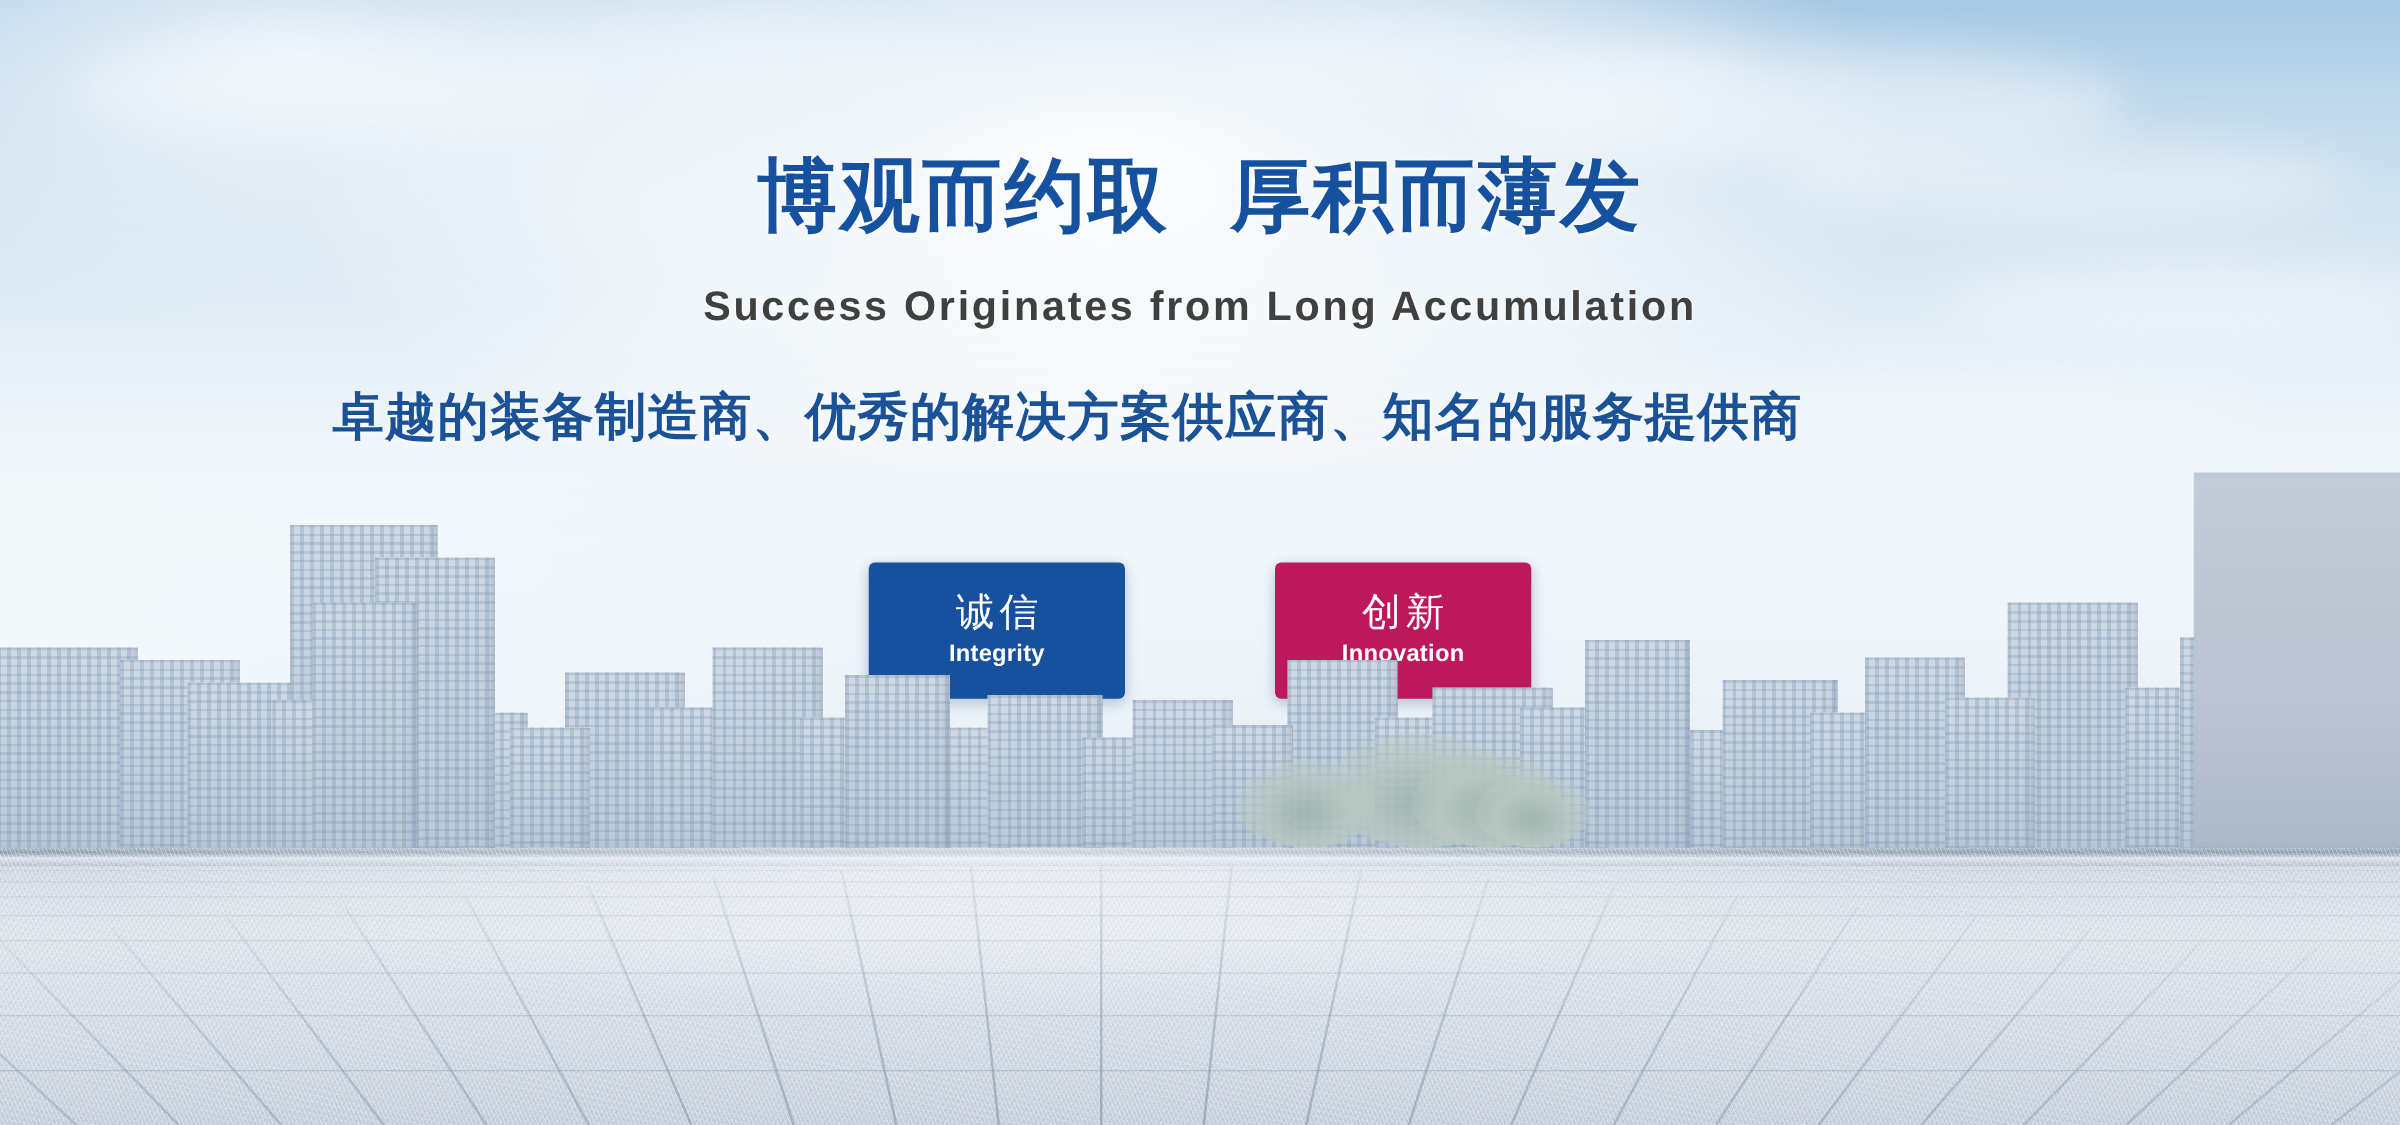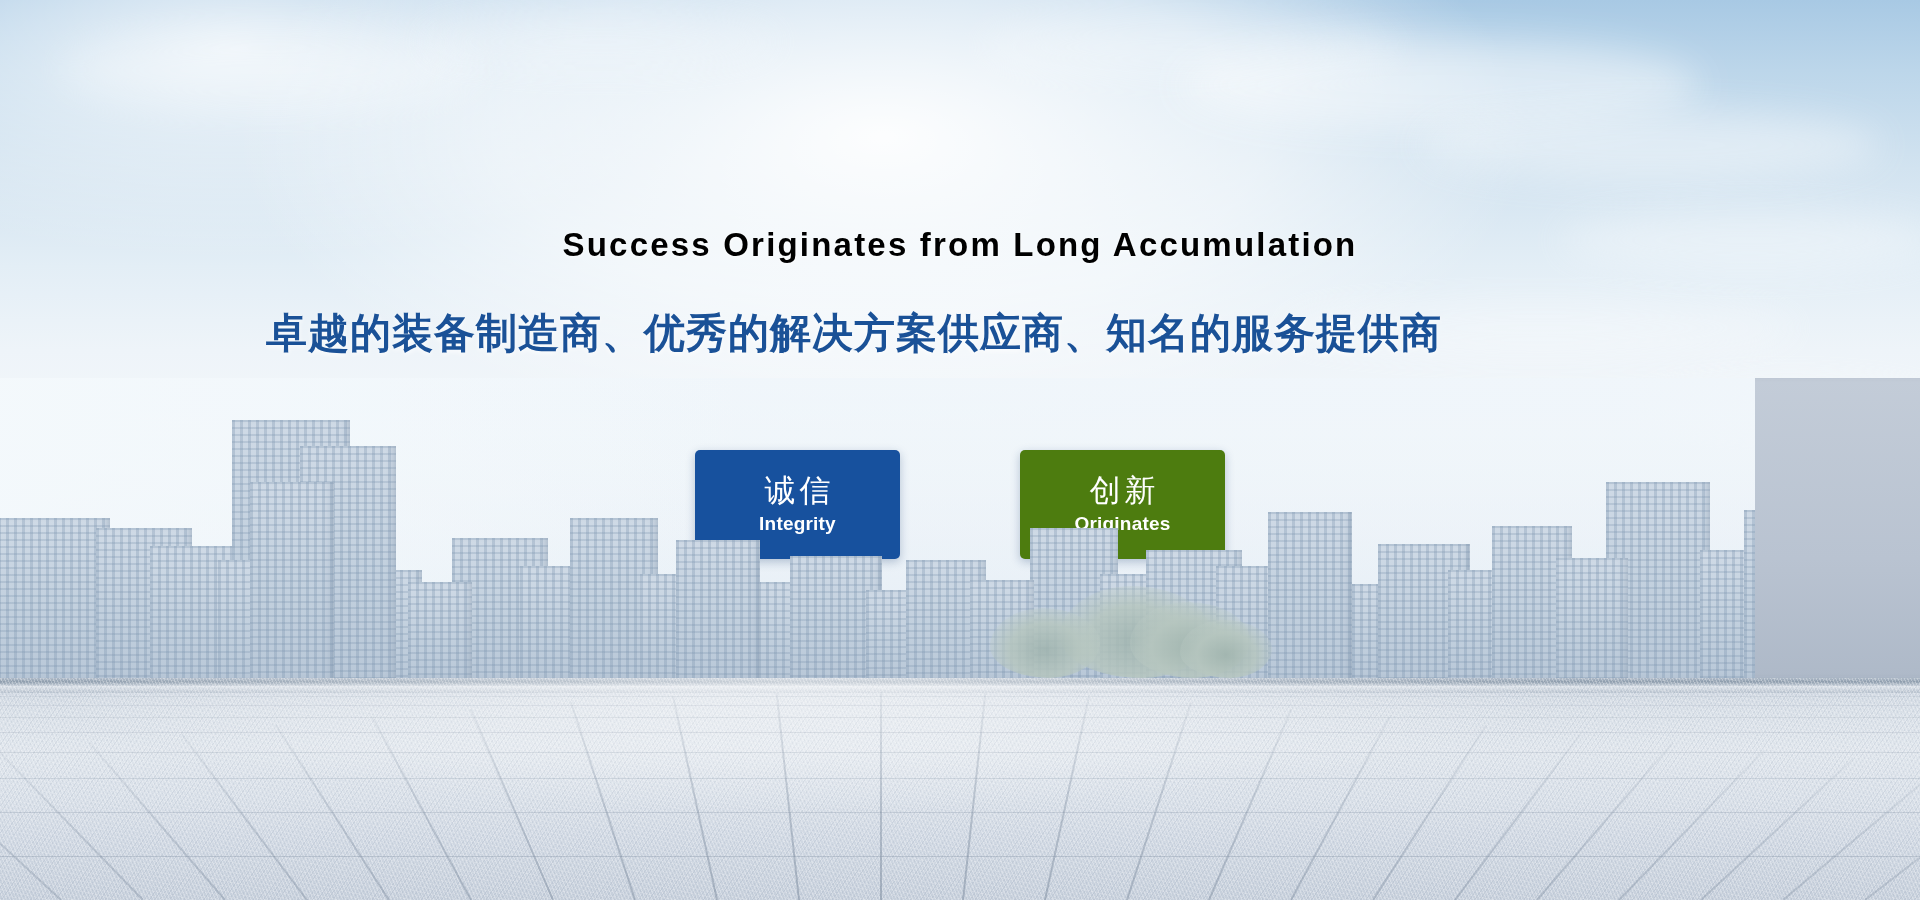--- a/index.html
+++ b/index.html
@@ -140,21 +140,21 @@
     font-size:64px;line-height:1;font-weight:700;
     color:#16519f;
     letter-spacing:2px;
     text-shadow:0 2px 5px rgba(255,255,255,.85), 0 0 2px rgba(255,255,255,.9);
     font-family:"DejaVu Sans","Liberation Sans",sans-serif;
     white-space:pre;
   }
   .headline-en{
     position:absolute;left:0;top:228px;width:1920px;
     font-size:33px;line-height:1;font-weight:700;
-    color:#000000;
+    color:#404040;
     letter-spacing:2.2px;
     text-shadow:0 1px 4px rgba(255,255,255,.8);
   }
   .subline{
     position:absolute;left:0;top:313px;width:1708px;
     font-size:41px;line-height:1;font-weight:700;
     color:#1a5197;
     letter-spacing:1px;
     text-shadow:0 2px 5px rgba(255,255,255,.8);
     font-family:"DejaVu Sans","Liberation Sans",sans-serif;
@@ -355,28 +355,29 @@
       <div class="vline" style="left: 1372px; transform: rotate(32.9177deg); opacity: 0.8;"></div>
       <div class="vline" style="left: 1454px; transform: rotate(37.0624deg); opacity: 0.766667;"></div>
       <div class="vline" style="left: 1536px; transform: rotate(40.7994deg); opacity: 0.733333;"></div>
       <div class="vline" style="left: 1618px; transform: rotate(44.1586deg); opacity: 0.7;"></div>
       <div class="vline" style="left: 1700px; transform: rotate(47.1747deg); opacity: 0.666667;"></div>
       <div class="vline" style="left: 1782px; transform: rotate(49.8834deg); opacity: 0.633333;"></div>
       <div class="vline" style="left: 1864px; transform: rotate(52.319deg); opacity: 0.6;"></div>
     </div>
 
   <div class="content">
+    <div class="headline">博观而约取  厚积而薄发</div>
     <div class="headline-en">Success Originates from Long Accumulation</div>
     <div class="subline">卓越的装备制造商、优秀的解决方案供应商、知名的服务提供商</div>
 
     <div class="boxes" id="value-boxes">
         <div class="vbox" style="background: rgb(23, 81, 158);">
           <div class="cn">诚信</div>
           <div class="en">Integrity</div>
         </div>
-        <div class="vbox" style="background: #4d7c0f;">
+        <div class="vbox" style="background: #be185d;">
           <div class="cn">创新</div>
-          <div class="en">Originates</div>
+          <div class="en">Innovation</div>
         </div>
       </div>
   </div>
 
 </div>
 
 </body></html>

